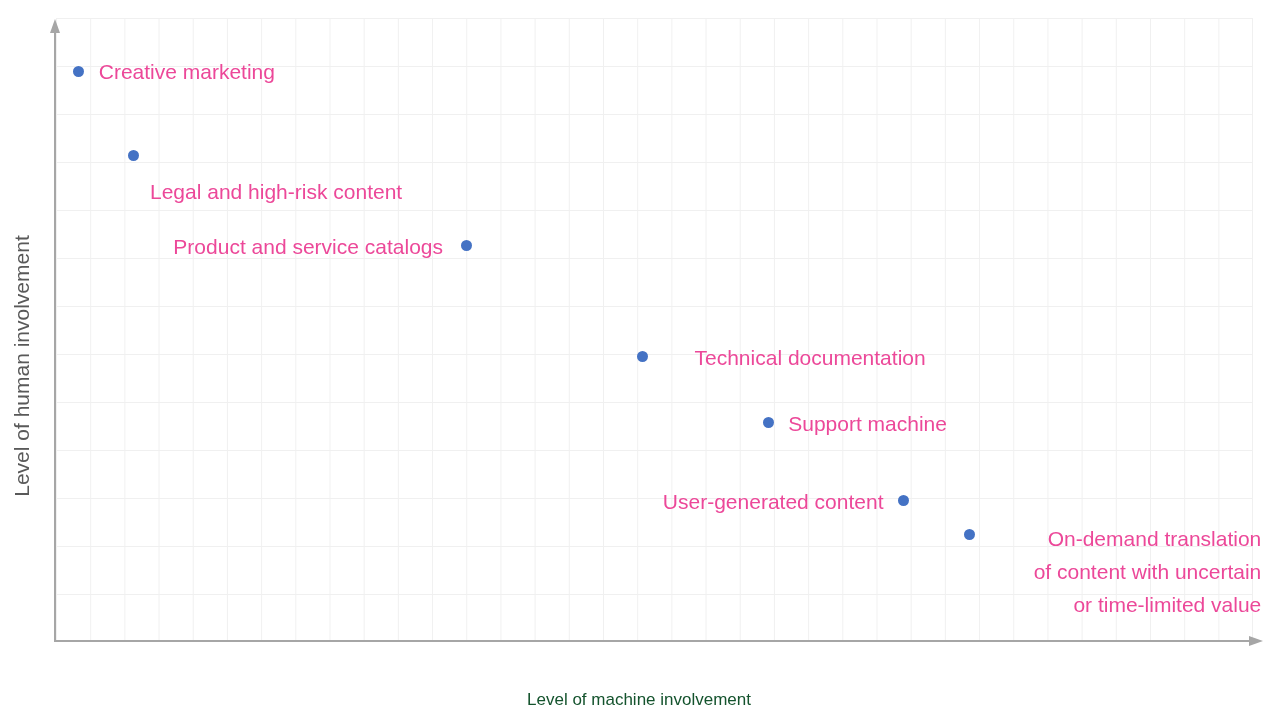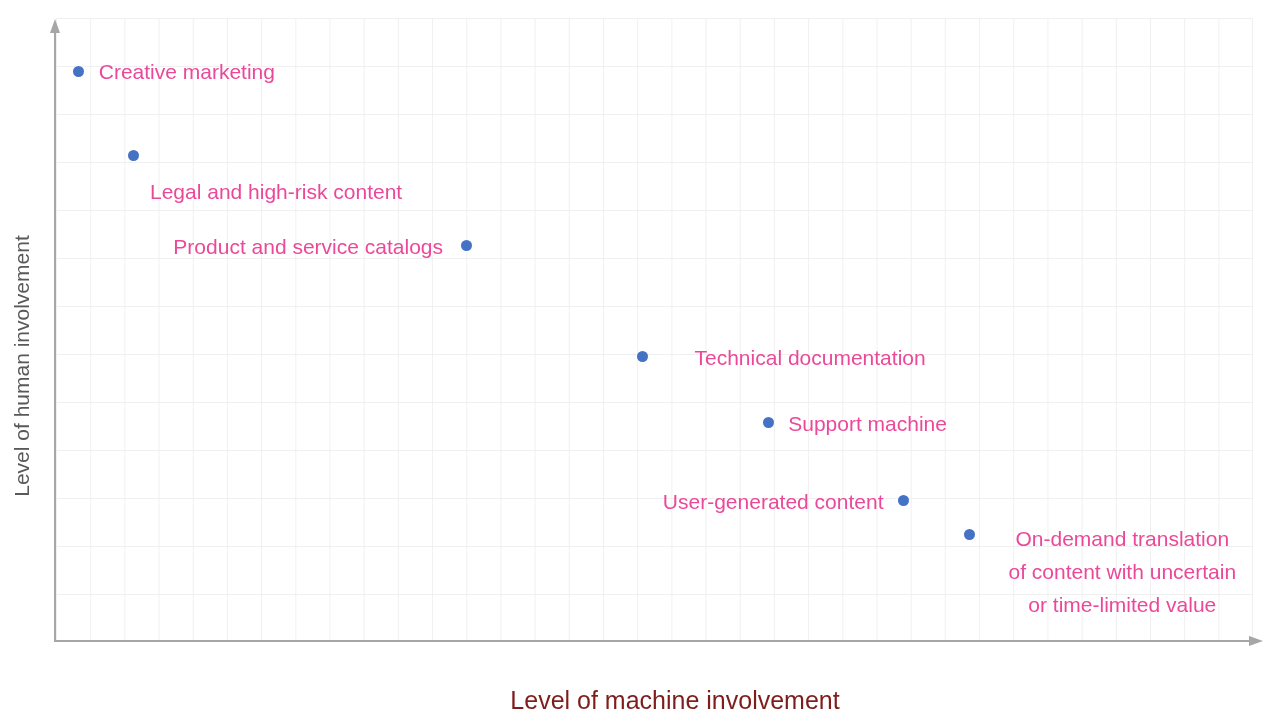--- a/index.html
+++ b/index.html
@@ -63,23 +63,22 @@
     border-left: 14px solid #a6a6a6;
   }
 
   
   .x-axis-title {
     position: absolute;
     left: 639px;
     top: 700px;
     transform: translate(-50%, -50%);
     white-space: nowrap;
-    font-size: 25px;
-    color: #7f1d1d;
-    margin-left: 36px;
+    font-size: 17px;
+    color: #14532d;
   }
   .y-axis-title {
     position: absolute;
     left: 22px;
     top: 366px;
     transform: translate(-50%, -50%) rotate(-90deg);
     white-space: nowrap;
     font-size: 21px;
     color: #595959;
   }
@@ -124,17 +123,17 @@
       <div class="data-point-label" style="left: 150px; top: 155.28px; transform: translateY(-50%); margin-top: 36px;">Legal and high-risk content</div>
       <div class="data-point" style="background: rgb(68, 114, 196); left: 461.071px; top: 240.26px;"></div>
       <div class="data-point-label" style="right: 837px; top: 245.76px; transform: translateY(-50%);">Product and service catalogs</div>
       <div class="data-point" style="background: rgb(68, 114, 196); left: 637.03px; top: 351.332px;"></div>
       <div class="data-point-label" style="left: 662.53px; top: 356.832px; transform: translateY(-50%); margin-left: 32px;">Technical documentation</div>
       <div class="data-point" style="background: rgb(68, 114, 196); left: 762.715px; top: 417.476px;"></div>
       <div class="data-point-label" style="left: 788.215px; top: 422.976px; transform: translateY(-50%);">Support machine</div>
       <div class="data-point" style="background: rgb(68, 114, 196); left: 897.976px; top: 495.476px;"></div>
       <div class="data-point-label" style="right: 396.524px; top: 500.976px; transform: translateY(-50%);">User-generated content</div>
       <div class="data-point" style="background: rgb(68, 114, 196); left: 963.811px; top: 528.548px;"></div>
-      <div class="data-point-label multiline" style="left: 983.311px; width: 278px; top: 522.048px;">On-demand translation
+      <div class="data-point-label multiline" style="left: 983.311px; width: 278px; top: 522.048px; text-align: right;">On-demand translation
 of content with uncertain
 or time-limited value</div>
     </div>
 </div>
 
 </body></html>

